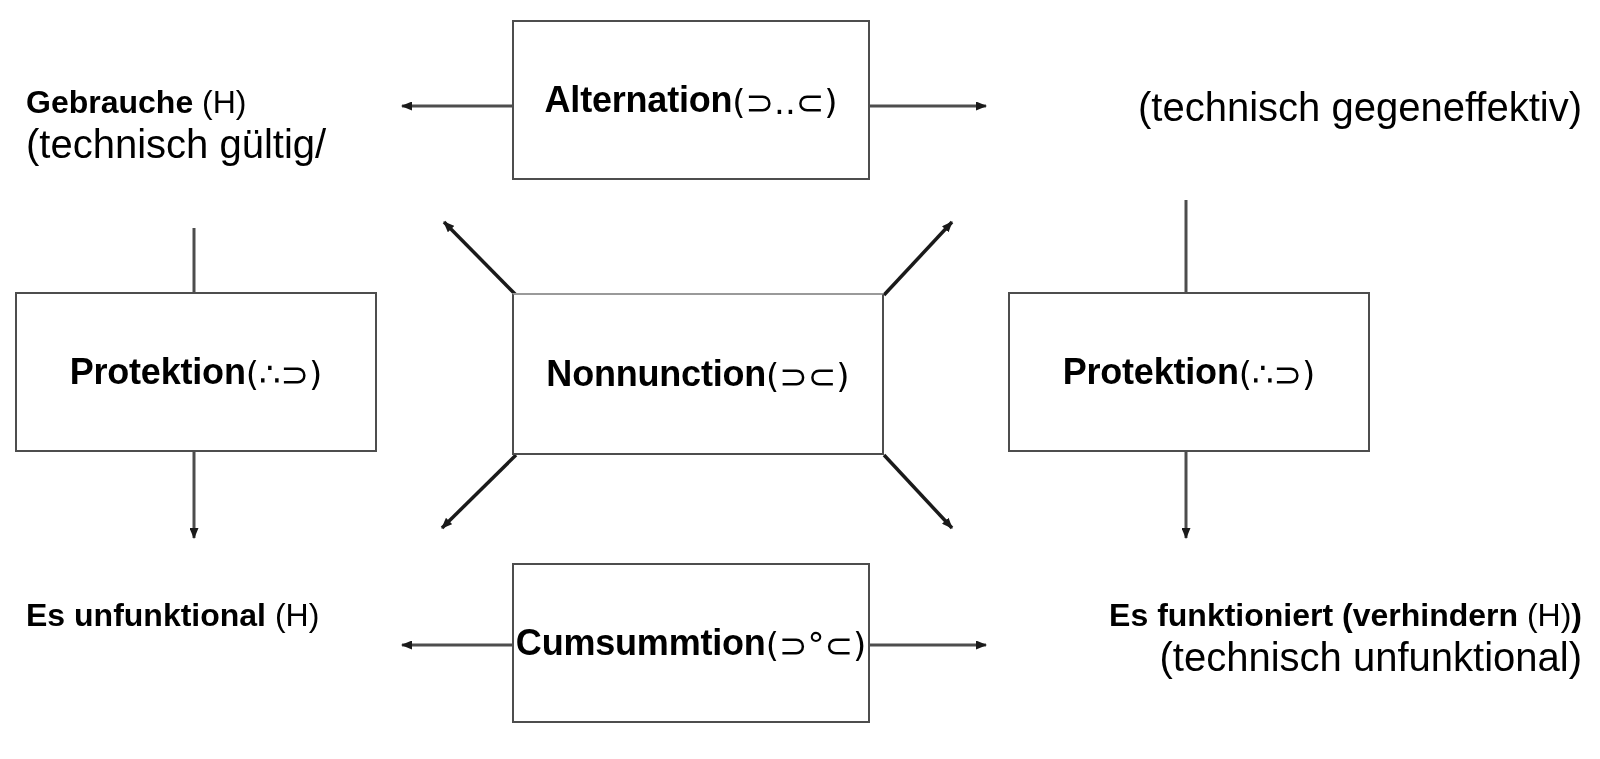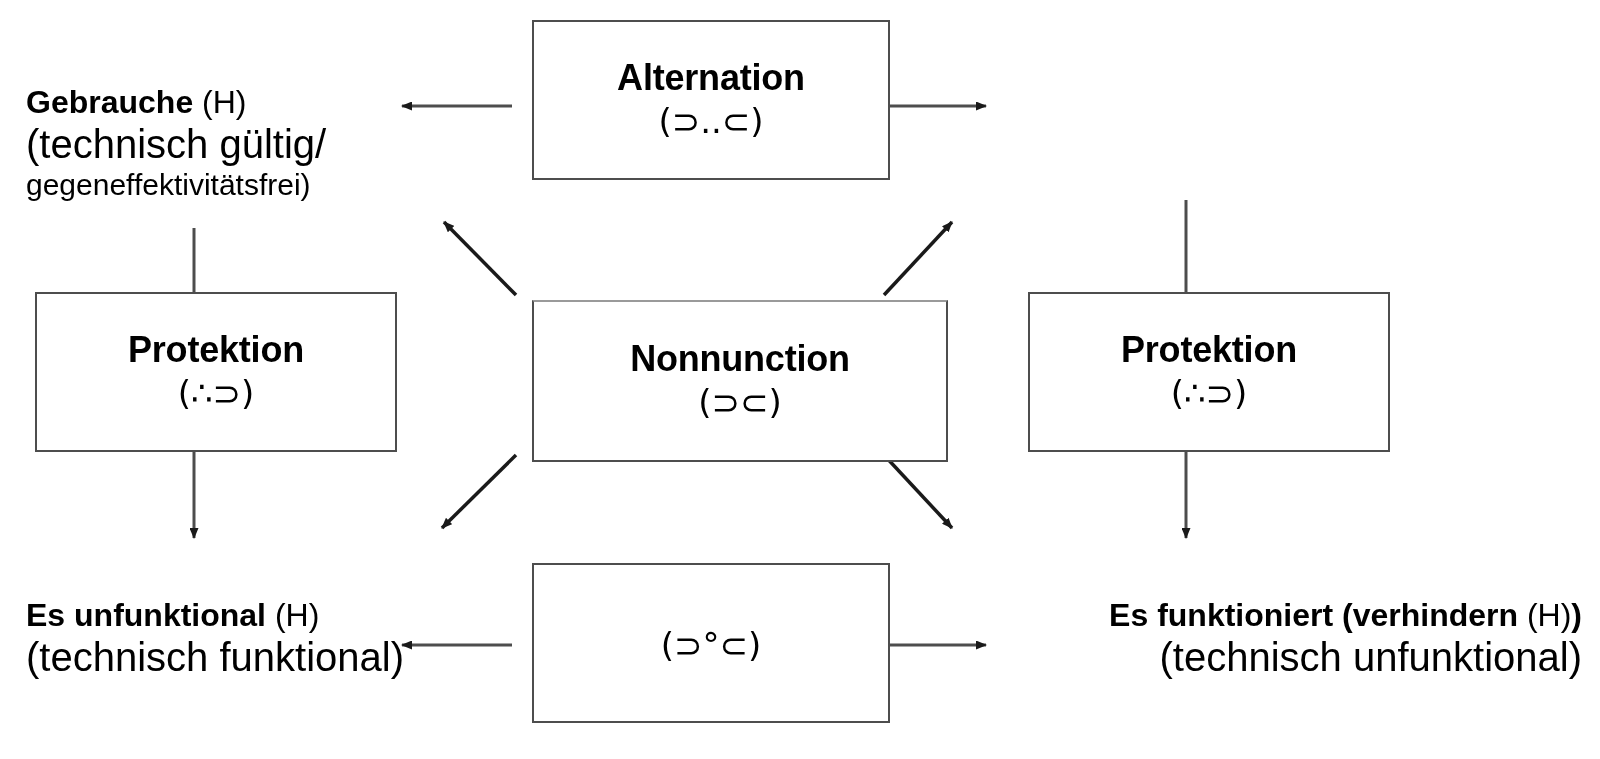--- a/index.html
+++ b/index.html
@@ -23,25 +23,23 @@
     width: 1600px;
     height: 759px;
     pointer-events: none;
   }
   .box {
     position: absolute;
     border: 2px solid #4d4d4d;
     background: #ffffff;
     box-sizing: border-box;
     display: flex;
-    flex-direction: column;
     align-items: center;
     justify-content: center;
     text-align: center;
-    margin-left: 20px;
   }
   .box .title {
     font-weight: bold;
     font-size: 36px;
     line-height: 1.05;
     letter-spacing: -0.2px;
     white-space: nowrap;
   }
   .box .symbol {
     font-size: 34px;
@@ -124,55 +122,55 @@
     <g>
       <line x1="870" y1="645" x2="986" y2="645" stroke="#4d4d4d" stroke-width="3" marker-end="url(#ah)"></line>
     </g>
   </svg>
 
   <div class="box" style="left:512px; top:20px; width:358px; height:160px;">
     <div class="title">Alternation</div>
     <div class="symbol">(⊃..⊂)</div>
   </div>
 
-  <div class="box" style="left:512px; top:300px; width:416px; height:162px; border-top-color:#9a9a9a;">
+  <div class="box" style="left:512px; top:293px; width:372px; height:162px; border-top-color:#9a9a9a;">
     <div class="title" style="font-weight:bold;">Nonnunction</div>
     <div class="symbol">(⊃⊂)</div>
   </div>
 
   <div class="box" style="left:512px; top:563px; width:358px; height:160px;">
+    <div class="title">Cumsummtion</div>
     <div class="symbol">(⊃°⊂)</div>
   </div>
 
   <div class="box" style="left:15px; top:292px; width:362px; height:160px;">
     <div class="title">Protektion</div>
     <div class="symbol">(∴⊃)</div>
   </div>
 
   <div class="box" style="left:1008px; top:292px; width:362px; height:160px;">
     <div class="title">Protektion</div>
     <div class="symbol">(∴⊃)</div>
   </div>
 
   <div class="label align-left" style="left:26px; top:84px;">
     <span class="l1">
       <span class="b">Gebrauche</span><span class="n"> (H)</span>
     </span>
     <span class="l2">(technisch gültig/</span>
-    <span class="l3">gegeneffektivitätsfrei)</span>
   </div>
 
   <div class="label align-right" style="right:18px; top:84px; text-align:right;">
+    <span class="l2">(technisch gegeneffektiv)</span>
   </div>
 
   <div class="label align-left" style="left:26px; top:597px;">
     <span class="l1">
       <span class="b">Es unfunktional</span><span class="n"> (H)</span>
     </span>
-    <span class="l2">(technisch funktional)</span>
   </div>
 
   <div class="label align-right" style="right:18px; top:597px; text-align:right;">
     <span class="l1">
       <span class="b">Es funktioniert (verhindern</span><span class="n"> (H)</span><span class="b">)</span>
     </span>
     <span class="l2">(technisch unfunktional)</span>
   </div>
 
 </div>

